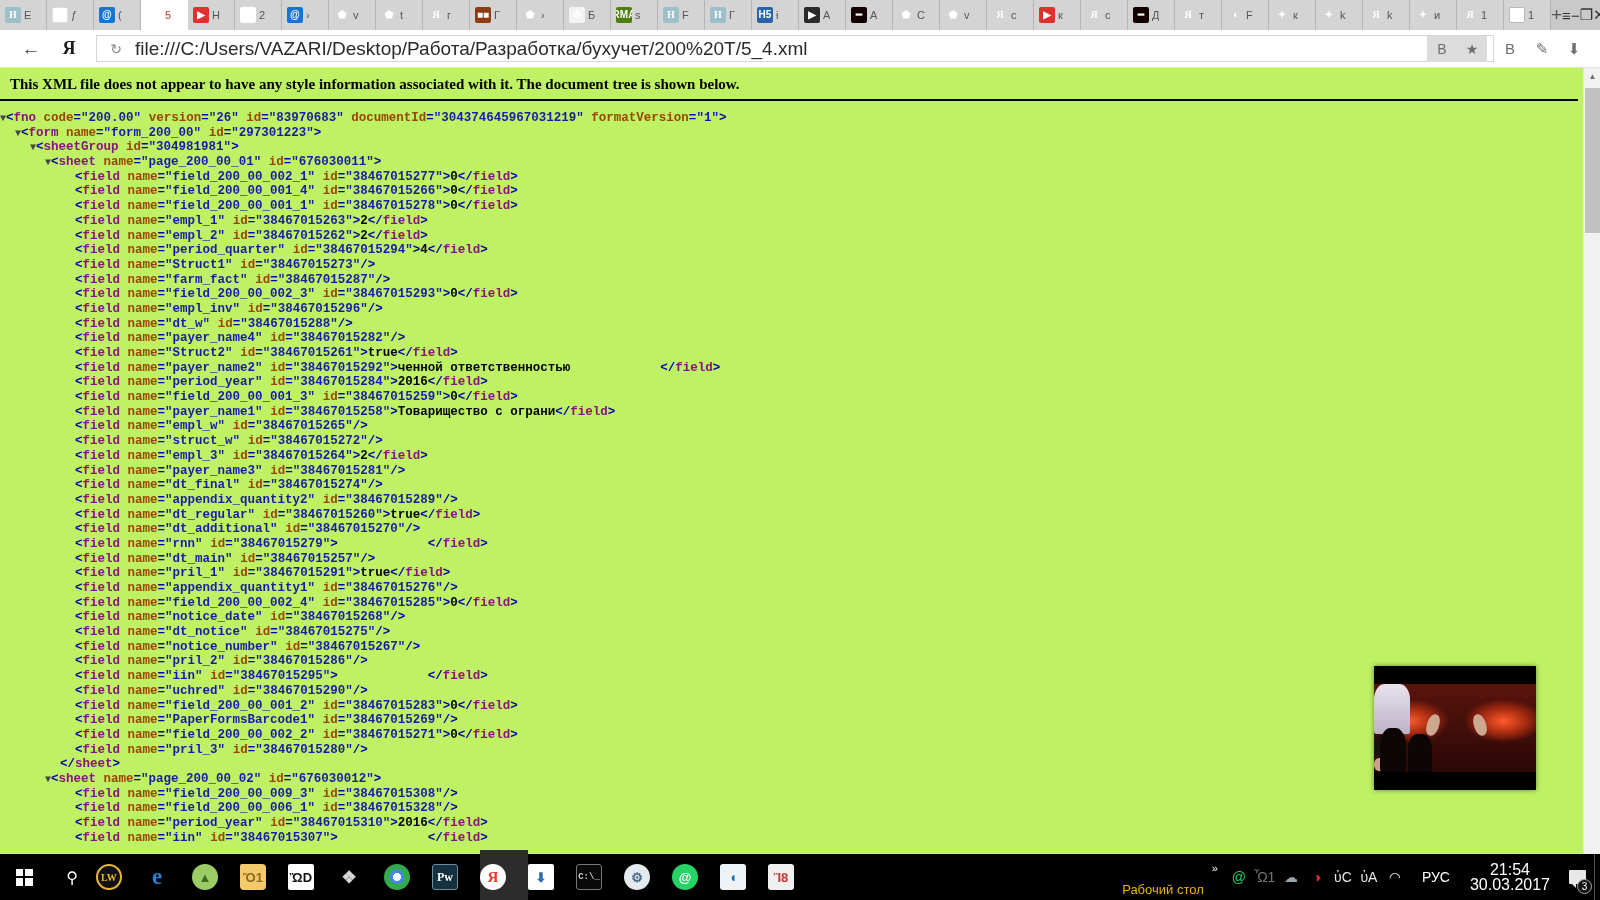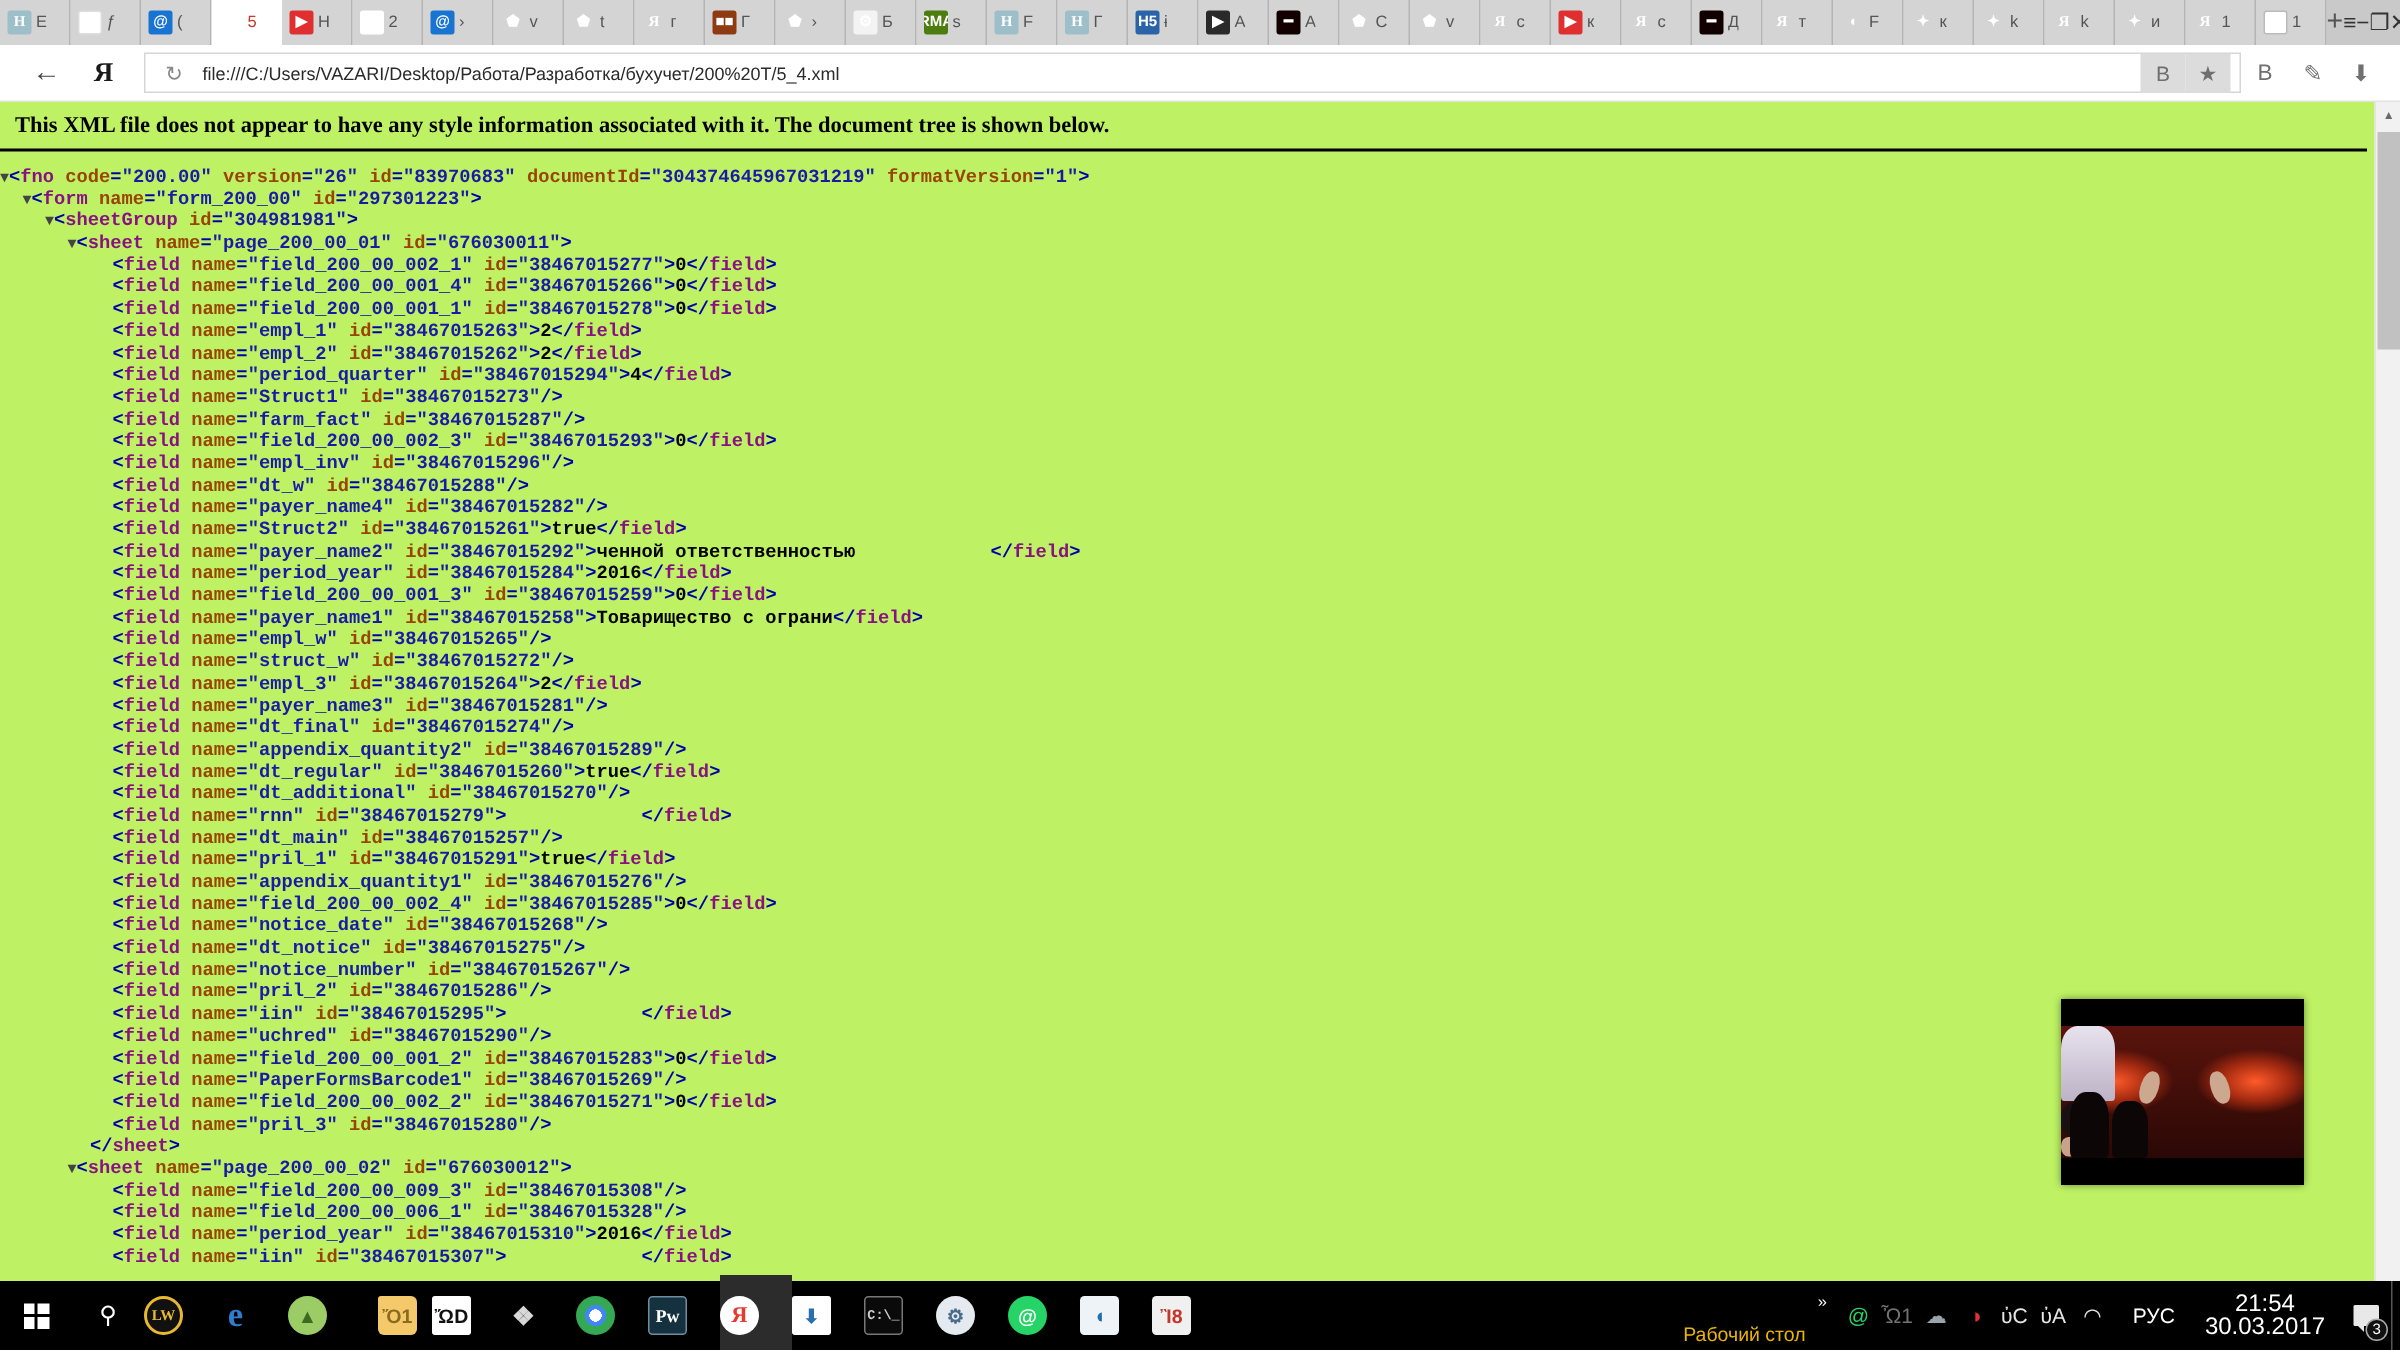--- a/index.html
+++ b/index.html
@@ -116,21 +116,21 @@
     padding: 0 6px;
     margin-left: 6px;
     position: relative;
   }
   #reload-icon {
     width: 26px; color: #8a8a8a; font-size: 14px;
     display: flex; align-items: center; justify-content: center;
     cursor: pointer;
   }
   #url-text {
-    font-size: 12px;
+    font-size: 19px;
     color: #2a2a2a;
     white-space: nowrap;
     overflow: hidden;
     padding-left: 6px;
     flex: 1;
   }
   .omni-right {
     display: flex; align-items: center; height: 100%;
   }
   .omni-btn {
@@ -295,21 +295,21 @@
   .tb-ico {
     width: 26px; height: 26px;
     display: flex; align-items: center; justify-content: center;
     border-radius: 3px;
     font-size: 13px; font-weight: 700; color: #fff;
     overflow: hidden;
   }
   .ico-lw { background: #111; color: #e8b830; border: 2px solid #e8b830; border-radius: 50%; font-size: 10px; font-family:"Liberation Serif",serif; }
   .ico-edge { background: transparent; color: #2e7dd1; font-size: 23px; font-family:"Liberation Serif",serif; }
   .ico-as { background: #9ccc65; border-radius: 50%; color: #3b6b1f; font-size: 13px; }
-  .ico-exp { background: #f4c96b; color: #8a6a1c; font-size: 13px; border-radius: 2px 4px 4px 4px; margin-left: 12px; }
+  .ico-exp { background: #f4c96b; color: #8a6a1c; font-size: 13px; border-radius: 2px 4px 4px 4px; }
   .ico-store { background: #fff; color: #111; font-size: 13px; border-radius: 2px; }
   .ico-puzzle { background: transparent; color: #d8d8d8; font-size: 17px; }
   .ico-chrome { background: radial-gradient(circle at 50% 50%, #fff 0 22%, #4285f4 23% 38%, #34a853 39% 100%); color: transparent; border-radius: 50%; }
   .ico-pw { background: #15303f; color: #fff; font-family:"Liberation Serif",serif; font-size: 12px; border: 1px solid #6d8ea0; }
   .ico-yandex { background: #fff; color: #e8392f; border-radius: 50%; font-family:"Liberation Serif",serif; font-size: 15px; }
   .ico-dl { background: #fff; color: #2a6fb0; font-size: 13px; border-radius: 2px; }
   .ico-cmd { background: #0a0a0a; color: #ccc; font-size: 9px; border: 1px solid #777; font-family:"Liberation Mono",monospace; }
   .ico-set { background: #e4eaf0; color: #4a6b8a; border-radius: 50%; font-size: 13px; }
   .ico-wa { background: #25d366; color: #fff; border-radius: 50%; font-size: 13px; }
   .ico-mu { background: #eef3f7; color: #1f6fb2; border-radius: 3px; font-size: 14px; }

